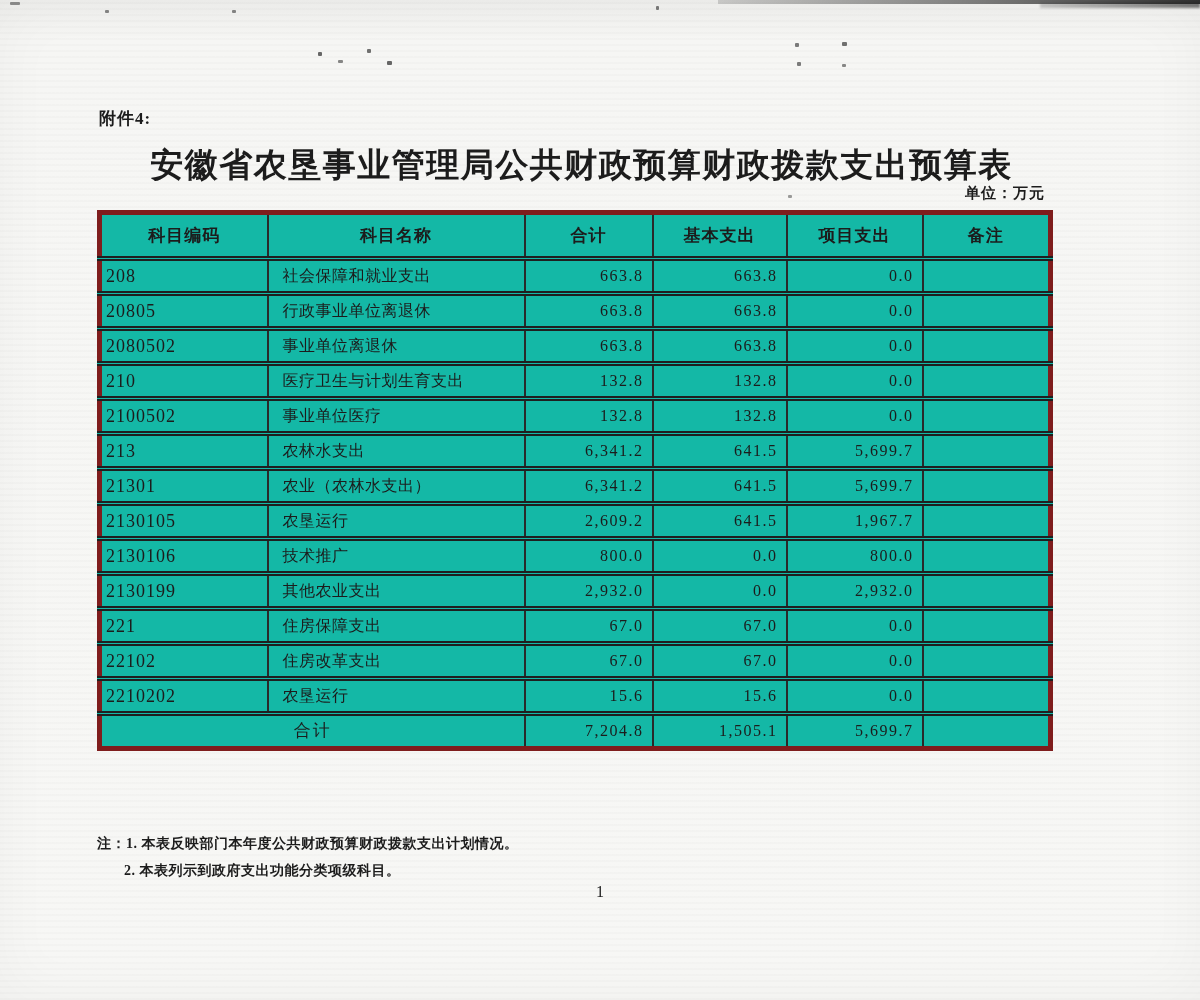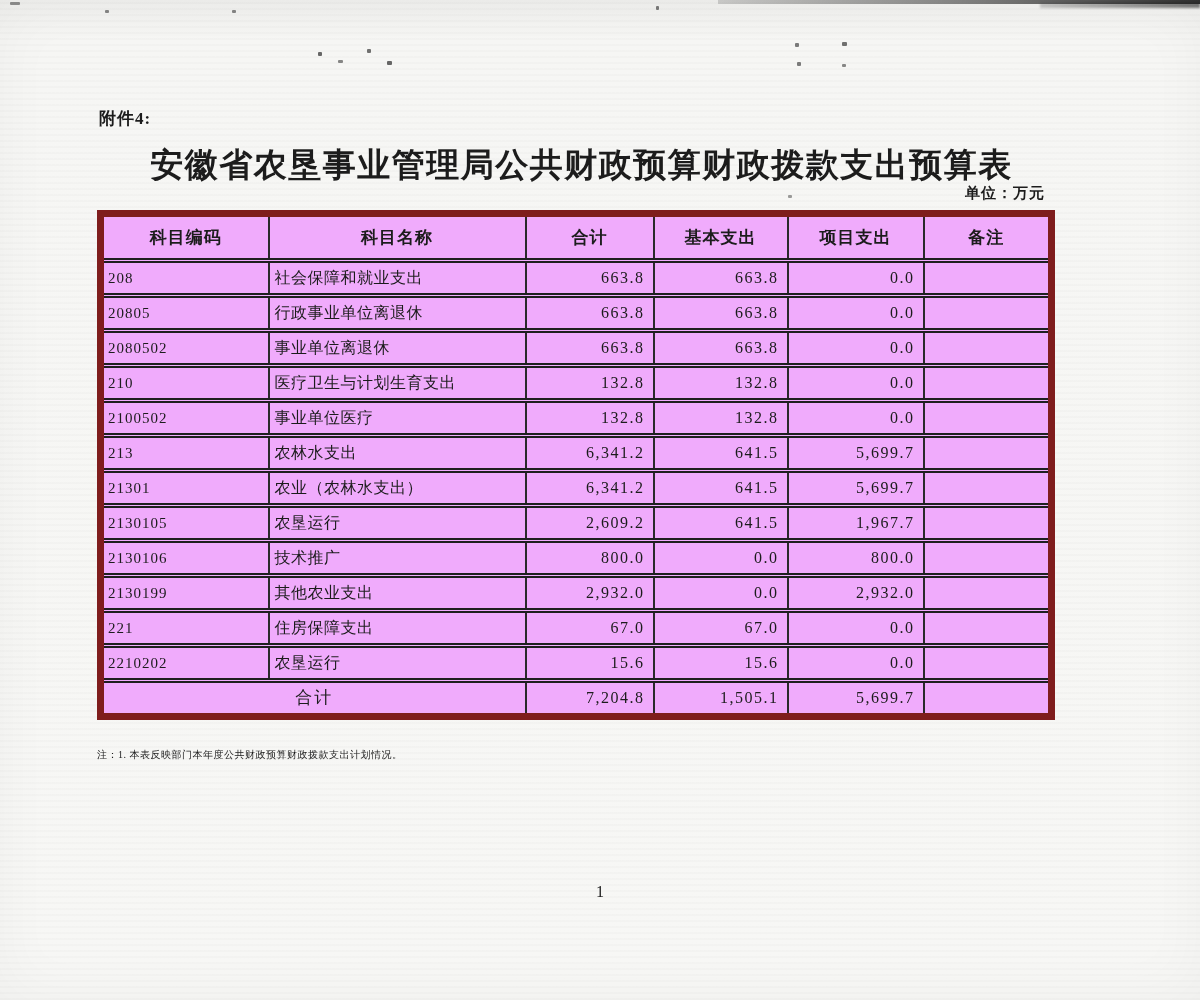--- a/index.html
+++ b/index.html
@@ -23,37 +23,37 @@
 
   
   .attachment{position:absolute;left:99px;top:107px;font-size:17px;font-weight:700;letter-spacing:1px;}
   .doc-title{position:absolute;left:106px;top:143px;width:951px;text-align:center;
     font-size:33px;font-weight:700;letter-spacing:1.5px;}
   .unit-label{position:absolute;left:97px;top:184px;width:948px;text-align:right;
     font-size:15px;font-weight:600;letter-spacing:1px;}
 
   
   .table-wrap{position:absolute;left:97px;top:210px;}
-  table{border-collapse:collapse;table-layout:fixed;width:951px;background:#f0abfc;
-    border:7px solid #7f1d1d;}
+  table{border-collapse:collapse;table-layout:fixed;width:951px;background:#14b8a6;
+    border:5px solid #7f1d1d;}
   th,td{border-left:2px solid #2a2a2a;border-top:5px double #1f1f1f;
     overflow:hidden;white-space:nowrap;vertical-align:middle;}
   thead th{border-top:none;height:39px;font-size:17px;font-weight:700;
     text-align:center;letter-spacing:1px;}
   tbody td,tfoot td{height:28px;line-height:28px;font-size:16px;}
-  td.code{padding-left:4px;font-size:15px;letter-spacing:1px;font-family:"Liberation Serif","DejaVu Serif",serif;}
+  td.code{padding-left:4px;font-size:18px;letter-spacing:1px;font-family:"Liberation Serif","DejaVu Serif",serif;}
   td.indent-1{}
   td.indent-2{}
-  td.name{padding-left:5px;letter-spacing:0.5px;}
+  td.name{padding-left:14px;letter-spacing:0.5px;}
   td.num{text-align:right;padding-right:8px;letter-spacing:1.5px;}
   tfoot td.total-label{text-align:center;font-size:17px;letter-spacing:2px;}
 
   
-  .notes{position:absolute;left:97px;top:741px;font-size:10px;line-height:27px;
-    font-weight:400;letter-spacing:0.5px;}
+  .notes{position:absolute;left:97px;top:830px;font-size:14px;line-height:27px;
+    font-weight:700;letter-spacing:0.5px;}
   .notes .line2{margin-left:27px;}
   .page-number{position:absolute;left:0;top:883px;width:1200px;text-align:center;font-size:16px;}
 </style>
 </head>
 <body>
 
 <div class="sheet">
 
   <div class="top-band"></div>
   <div class="corner-smudge"></div>
@@ -178,20 +178,28 @@
   </tr>
           <tr>
     <td class="code indent-0">221</td>
     <td class="name">住房保障支出</td>
     <td class="num">67.0</td>
     <td class="num">67.0</td>
     <td class="num">0.0</td>
     <td class="remark"></td>
   </tr>
           <tr>
+    <td class="code indent-1">22102</td>
+    <td class="name">住房改革支出</td>
+    <td class="num">67.0</td>
+    <td class="num">67.0</td>
+    <td class="num">0.0</td>
+    <td class="remark"></td>
+  </tr>
+          <tr>
     <td class="code indent-2">2210202</td>
     <td class="name">农垦运行</td>
     <td class="num">15.6</td>
     <td class="num">15.6</td>
     <td class="num">0.0</td>
     <td class="remark"></td>
   </tr>
         </tbody>
       <tfoot>
         <tr>
@@ -200,16 +208,17 @@
           <td class="num">1,505.1</td>
           <td class="num">5,699.7</td>
           <td></td>
         </tr>
       </tfoot>
     </table>
   </div>
 
   <div class="notes">
     <div class="line1">注：1. 本表反映部门本年度公共财政预算财政拨款支出计划情况。</div>
+    <div class="line2">2. 本表列示到政府支出功能分类项级科目。</div>
   </div>
 
   <div class="page-number">1</div>
 </div>
 
 </body></html>

